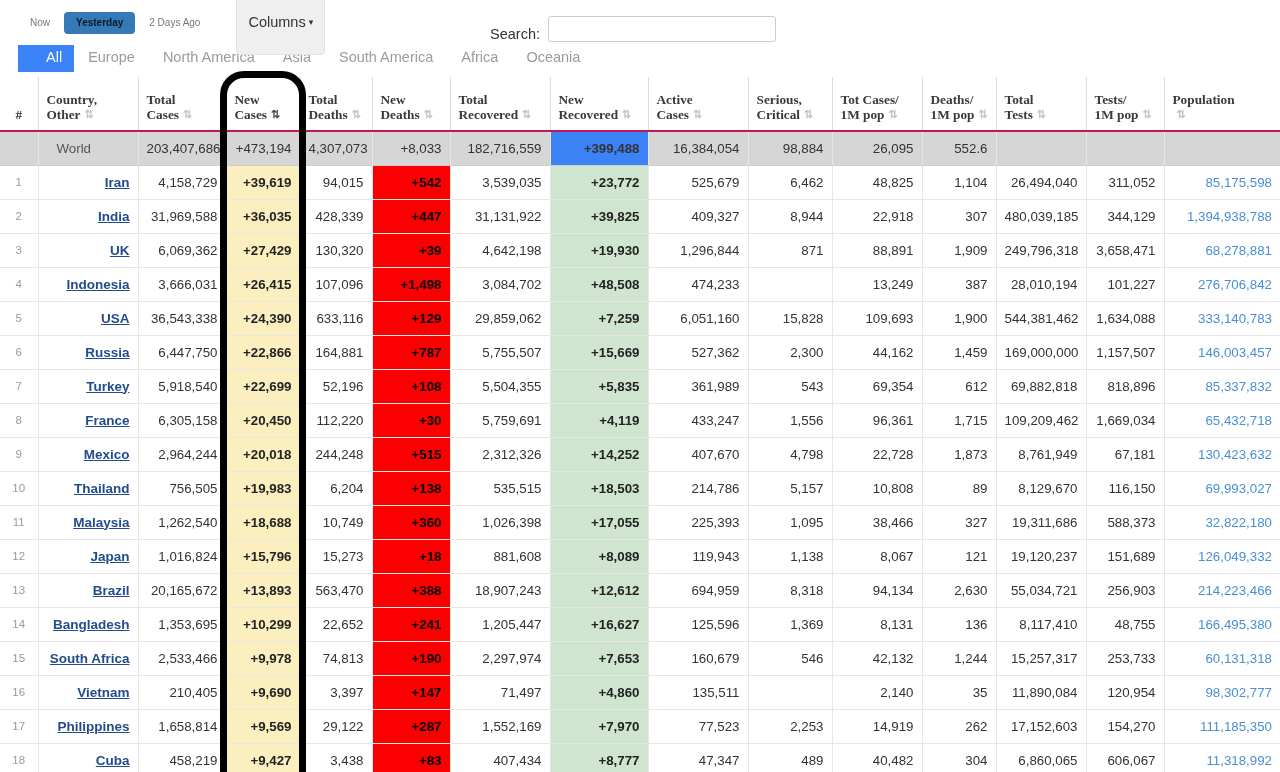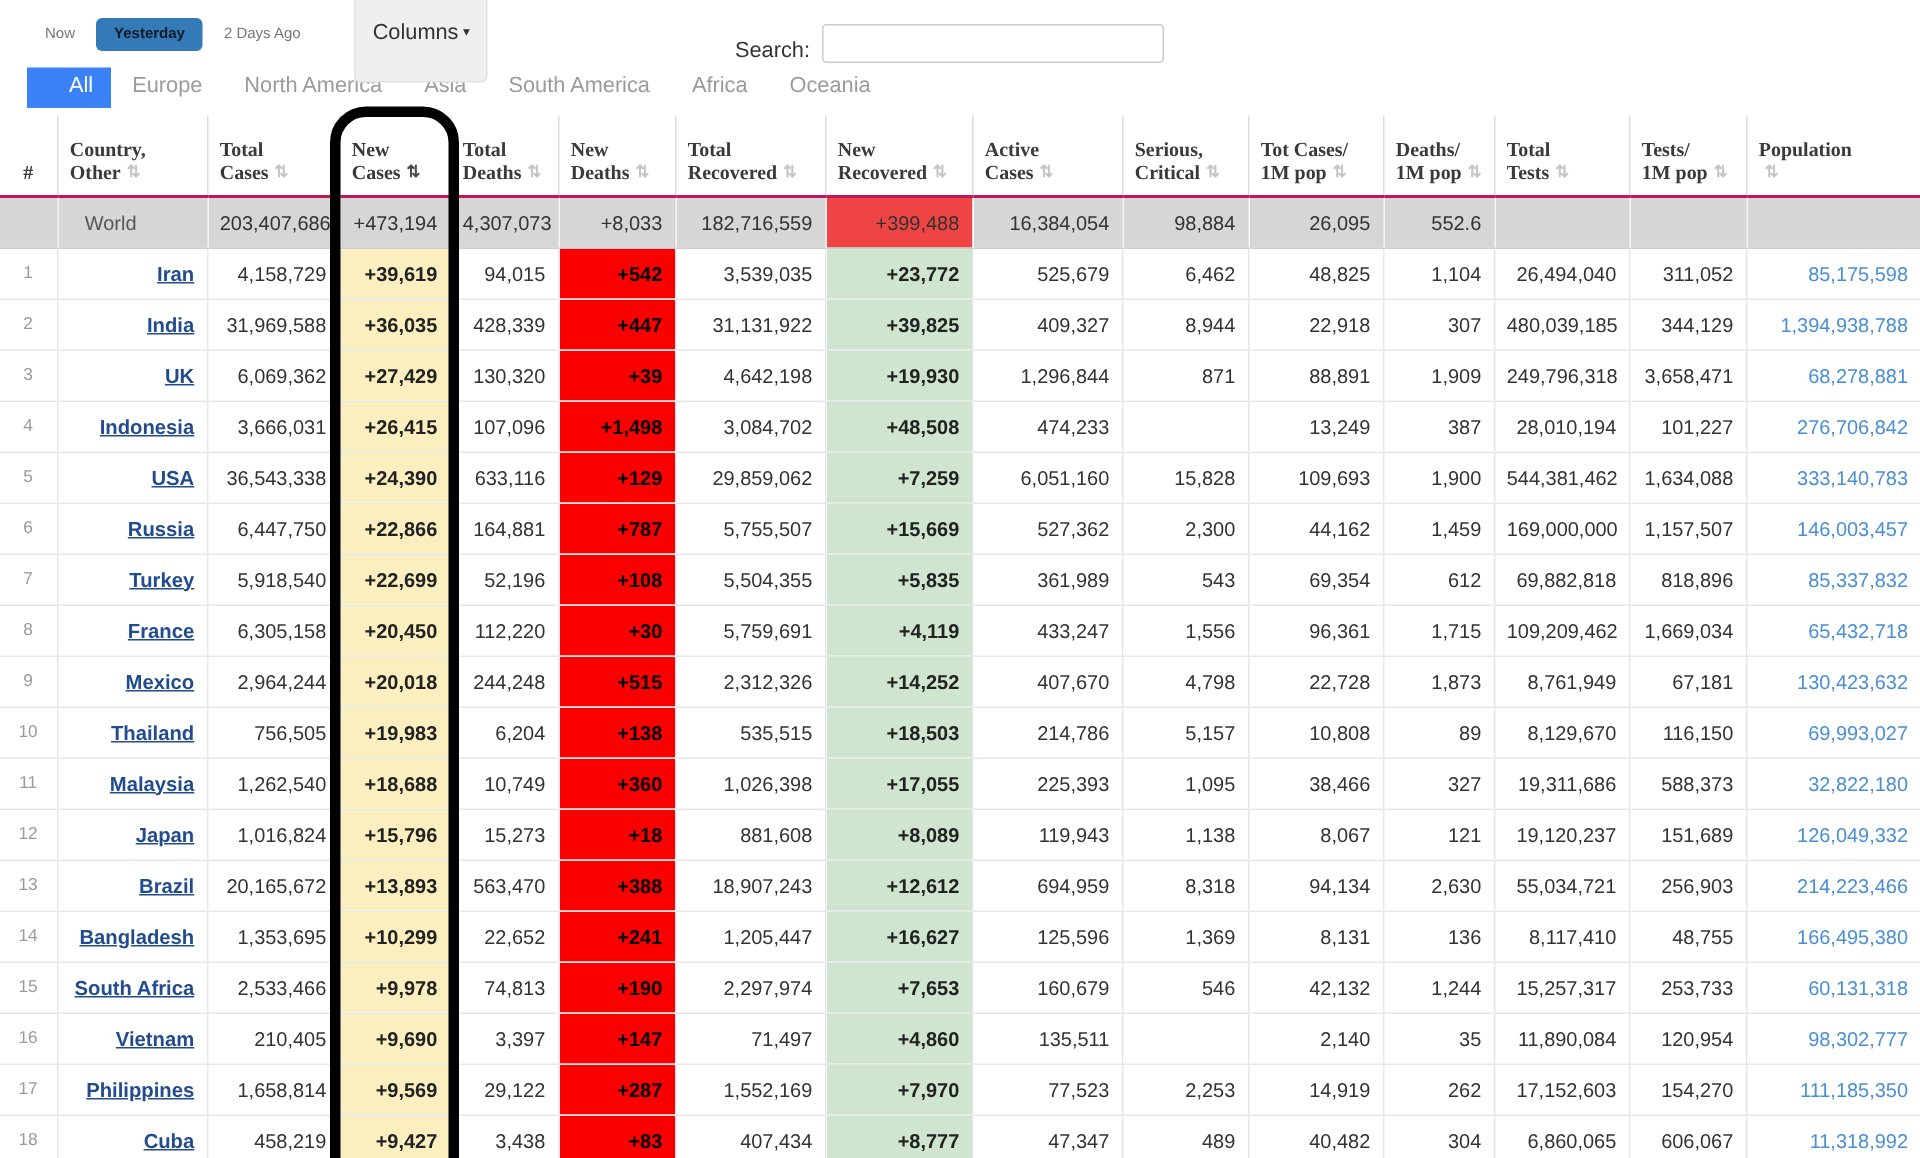--- a/index.html
+++ b/index.html
@@ -163,21 +163,21 @@
     border-bottom: 1px solid #cdcdcd;
   }
   tr.world td.country { color: #555555; font-weight: normal; text-align: left; padding-left: 18px; }
   tr.world td:first-child { background: #d6d6d6; }
 
   td.newcases { background: #fbefc0; font-weight: bold; color: #222222; }
   td.newdeaths { background: #fb0000; color: #000000; font-weight: bold; }
   td.newrec { background: #cfe5cf; font-weight: bold; color: #222222; }
   tr.world td.newcases { background: #d6d6d6; font-weight: normal; }
   tr.world td.newdeaths { background: #d6d6d6; color: #333333; font-weight: normal; }
-  tr.world td.newrec { background: #ef4444; font-weight: normal; }
+  tr.world td.newrec { background: #3b82f6; font-weight: bold; }
   td.population { color: #4a8fd4; }
   tr.world td.population { color: #333333; }
 
   
   .annot-box {
     position: absolute;
     border: 7px solid #000000;
     border-radius: 24px;
     pointer-events: none;
     z-index: 40;

